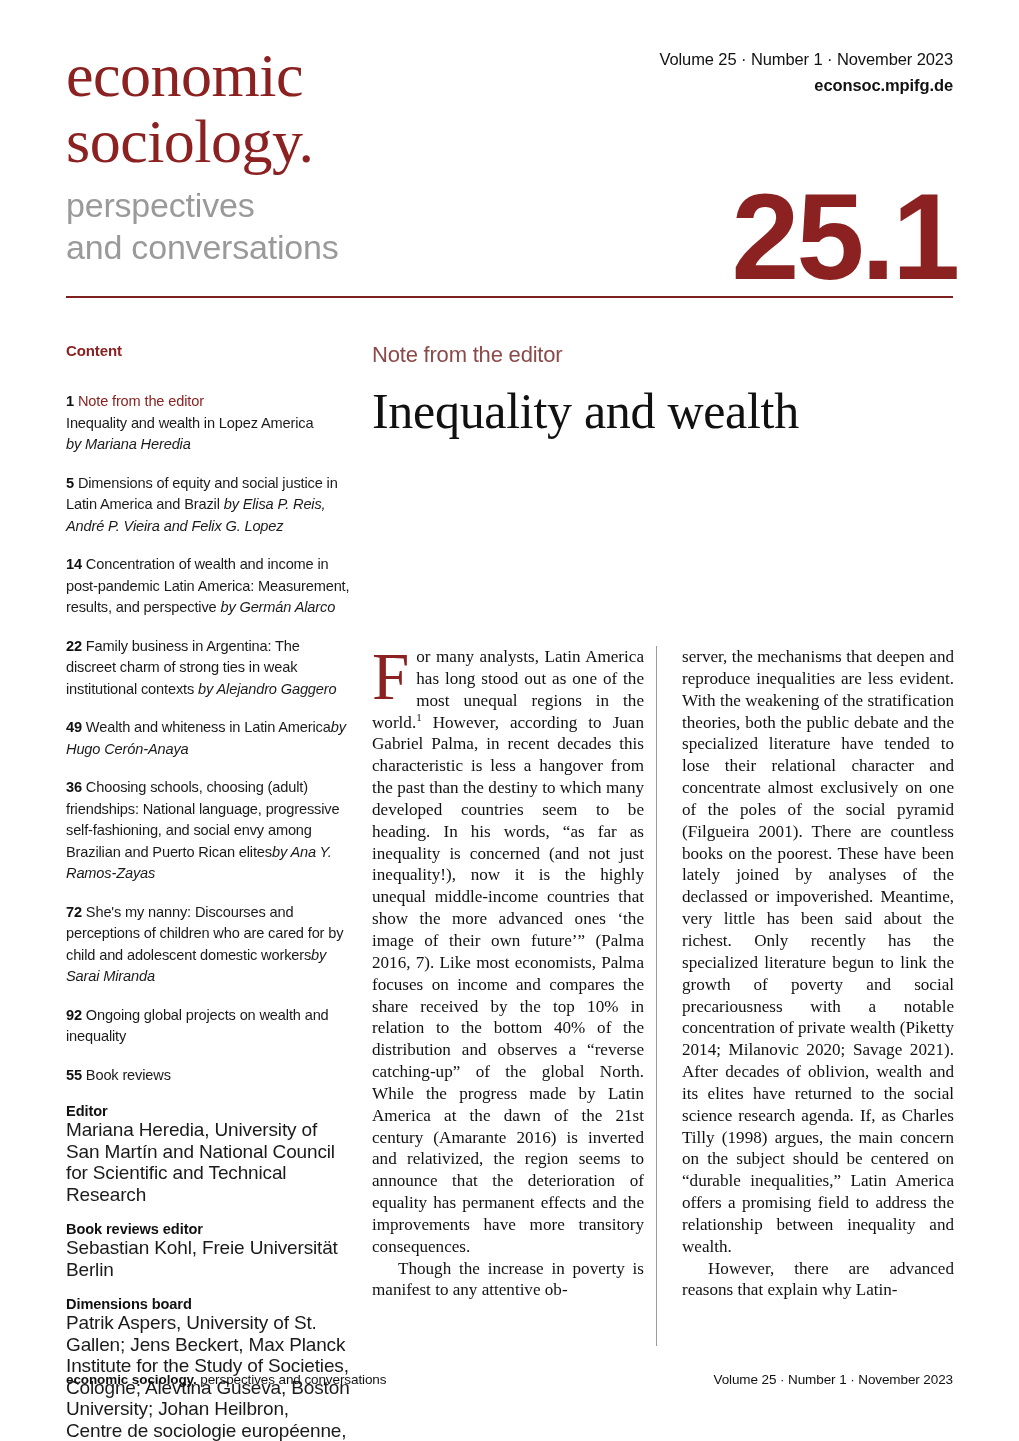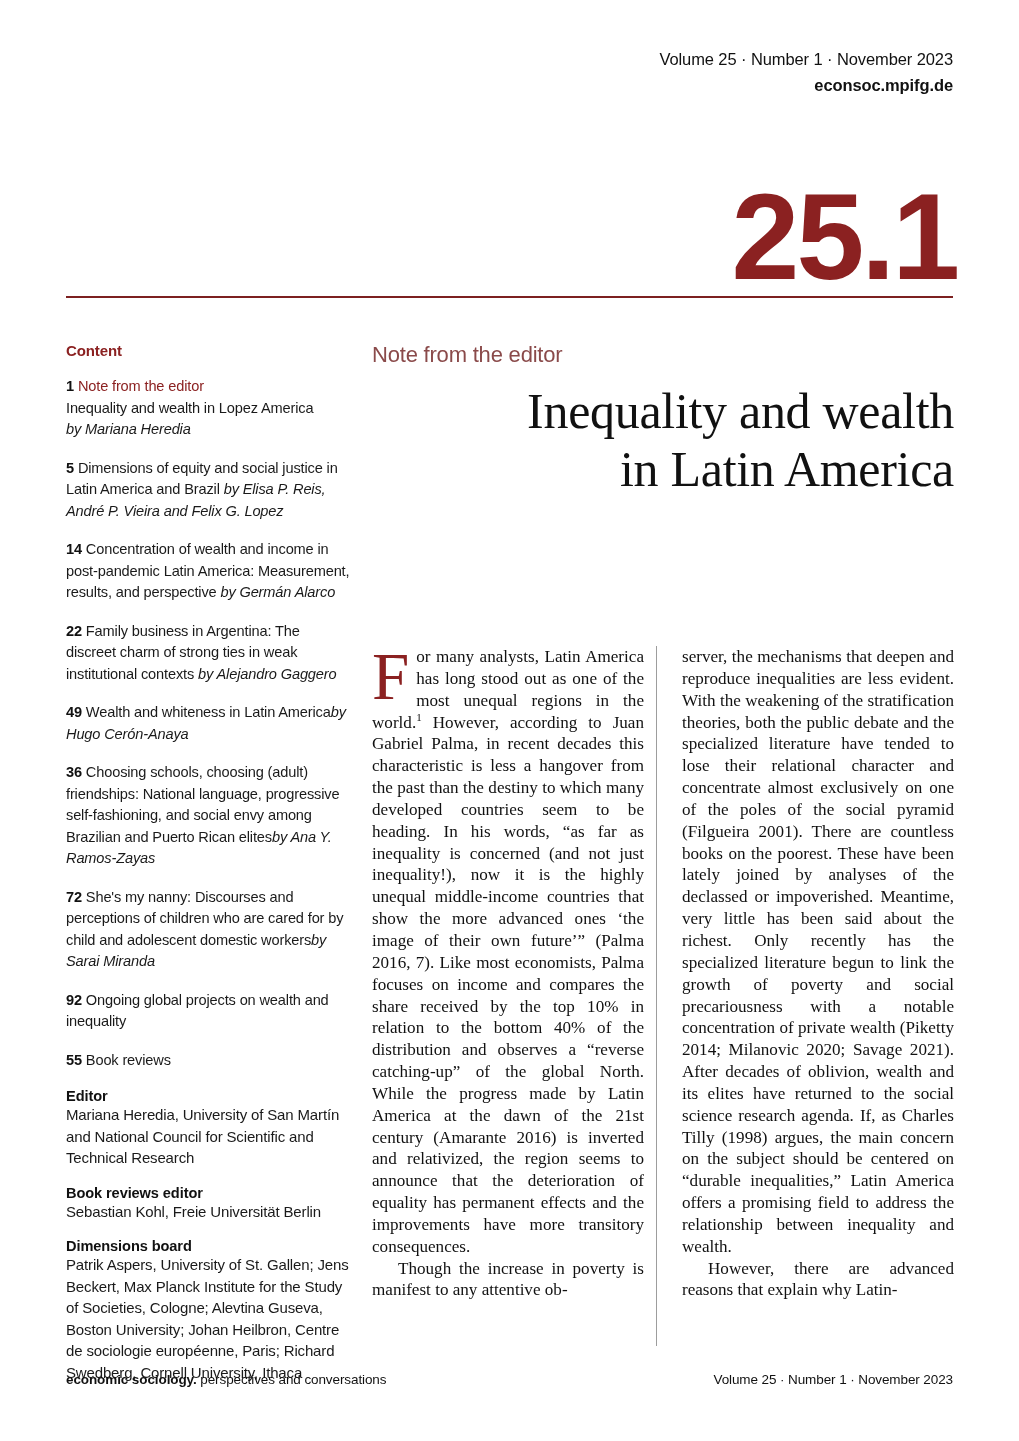--- a/index.html
+++ b/index.html
@@ -100,21 +100,21 @@
   .sidebar {
     position: absolute;
     left: 66px;
     top: 342px;
     width: 284px;
   }
   .side-heading {
     font-size: 15px;
     font-weight: bold;
     color: #8B2121;
-    margin-bottom: 17px;
+    margin-bottom: 32px;
     letter-spacing: -0.1px;
   }
   .toc-item {
     font-size: 14.6px;
     line-height: 21.5px;
     color: #1a1a1a;
     margin-bottom: 17px;
     letter-spacing: -0.15px;
   }
   .toc-item .pg {
@@ -131,21 +131,21 @@
   .side-sec {
     margin-bottom: 16px;
   }
   .side-sec-title {
     font-size: 14.6px;
     font-weight: bold;
     color: #111;
     letter-spacing: -0.1px;
   }
   .side-sec-body {
-    font-size: 15px;
+    font-size: 19px;
     line-height: 21.5px;
     color: #1a1a1a;
     letter-spacing: -0.15px;
   }
 
   
   .main {
     position: absolute;
     left: 372px;
     top: 342px;
@@ -157,21 +157,20 @@
     letter-spacing: -0.2px;
     margin-bottom: 14px;
   }
   .article-title {
     font-family: "Liberation Serif", serif;
     font-size: 50px;
     line-height: 58px;
     color: #111;
     font-weight: 400;
     letter-spacing: -0.3px;
-    text-align: right;
   }
   .byline {
     font-size: 14.5px;
     font-weight: bold;
     color: #8B2121;
     margin-top: 34px;
     letter-spacing: -0.1px;
   }
 
   
@@ -249,20 +248,26 @@
     letter-spacing: -0.1px;
   }
 </style>
 </head>
 <body>
 
 <div class="page">
 
   <div class="masthead">
 
+    <div class="logo-block">
+      <div class="logo-line1">economic</div>
+      <div class="logo-line2">sociology.</div>
+      <div class="logo-sub">perspectives</div>
+      <div class="logo-sub" style="margin-top:0;">and conversations</div>
+    </div>
 
     <div class="issue-meta">
       <div class="volume-line">Volume 25 · Number 1 · November 2023</div>
       <div class="site-line">econsoc.mpifg.de</div>
     </div>
 
     <div class="issue-number">25.1</div>
   </div>
 
   <div class="rule-top"></div>
@@ -296,21 +301,20 @@
     <div class="side-sec">
       <div class="side-sec-title">Dimensions board</div>
       <div class="side-sec-body">Patrik Aspers, University of St. Gallen; Jens Beckert, Max Planck Institute for the Study of Societies, Cologne; Alevtina Guseva, Boston University; Johan Heilbron, Centre de sociologie européenne, Paris; Richard Swedberg, Cornell University, Ithaca</div>
     </div>
   </div>
 
   <div class="main">
     <div class="kicker">Note from the editor</div>
     <div class="article-title">
       <div>Inequality and wealth</div>
-      <div>in Latin America</div>
     </div>
   </div>
 
   <div class="body-cols">
     <div class="col-rule"></div>
 
     <div class="col col-left">
       <p>
         <span class="dropcap">F</span><span>or many analysts, Latin America has long stood out as one of the most unequal regions in the world.</span><sup class="fn">1</sup><span> However, according to Juan Gabriel Palma, in recent decades this characteristic is less a hangover from the past than the destiny to which many developed countries seem to be heading. In his words, “as far as inequality is concerned (and not just inequality!), now it is the highly unequal middle-income countries that show the more advanced ones ‘the image of their own future’” (Palma 2016, 7). Like most economists, Palma focuses on income and compares the share received by the top 10% in relation to the bottom 40% of the distribution and observes a “reverse catching-up” of the global North. While the progress made by Latin America at the dawn of the 21st century (Amarante 2016) is inverted and relativized, the region seems to announce that the deterioration of equality has permanent effects and the improvements have more transitory consequences.</span>
       </p>

